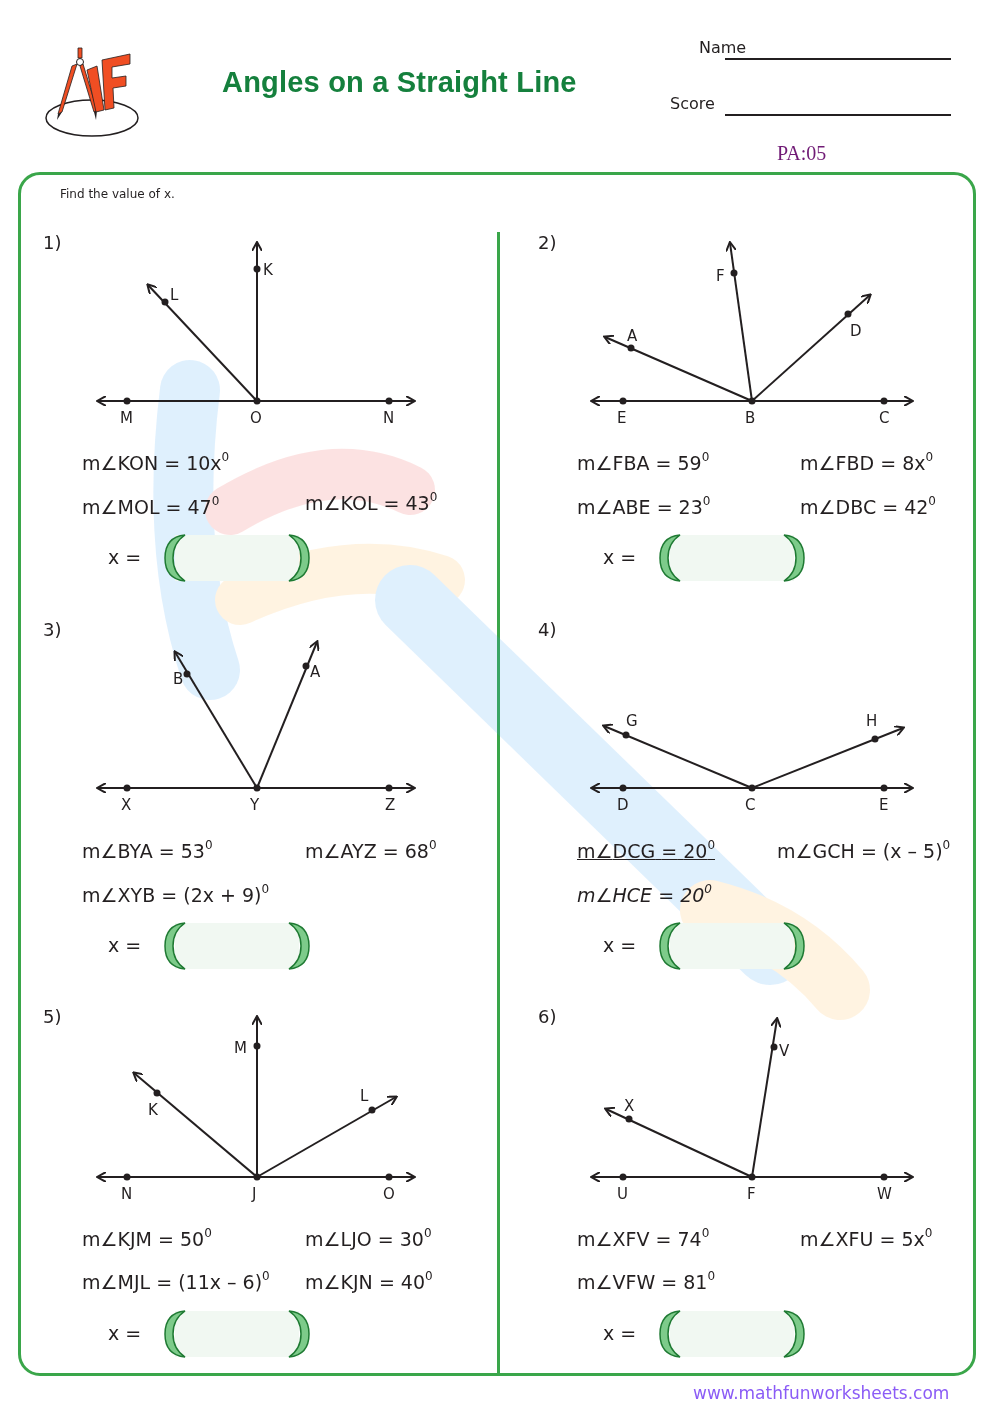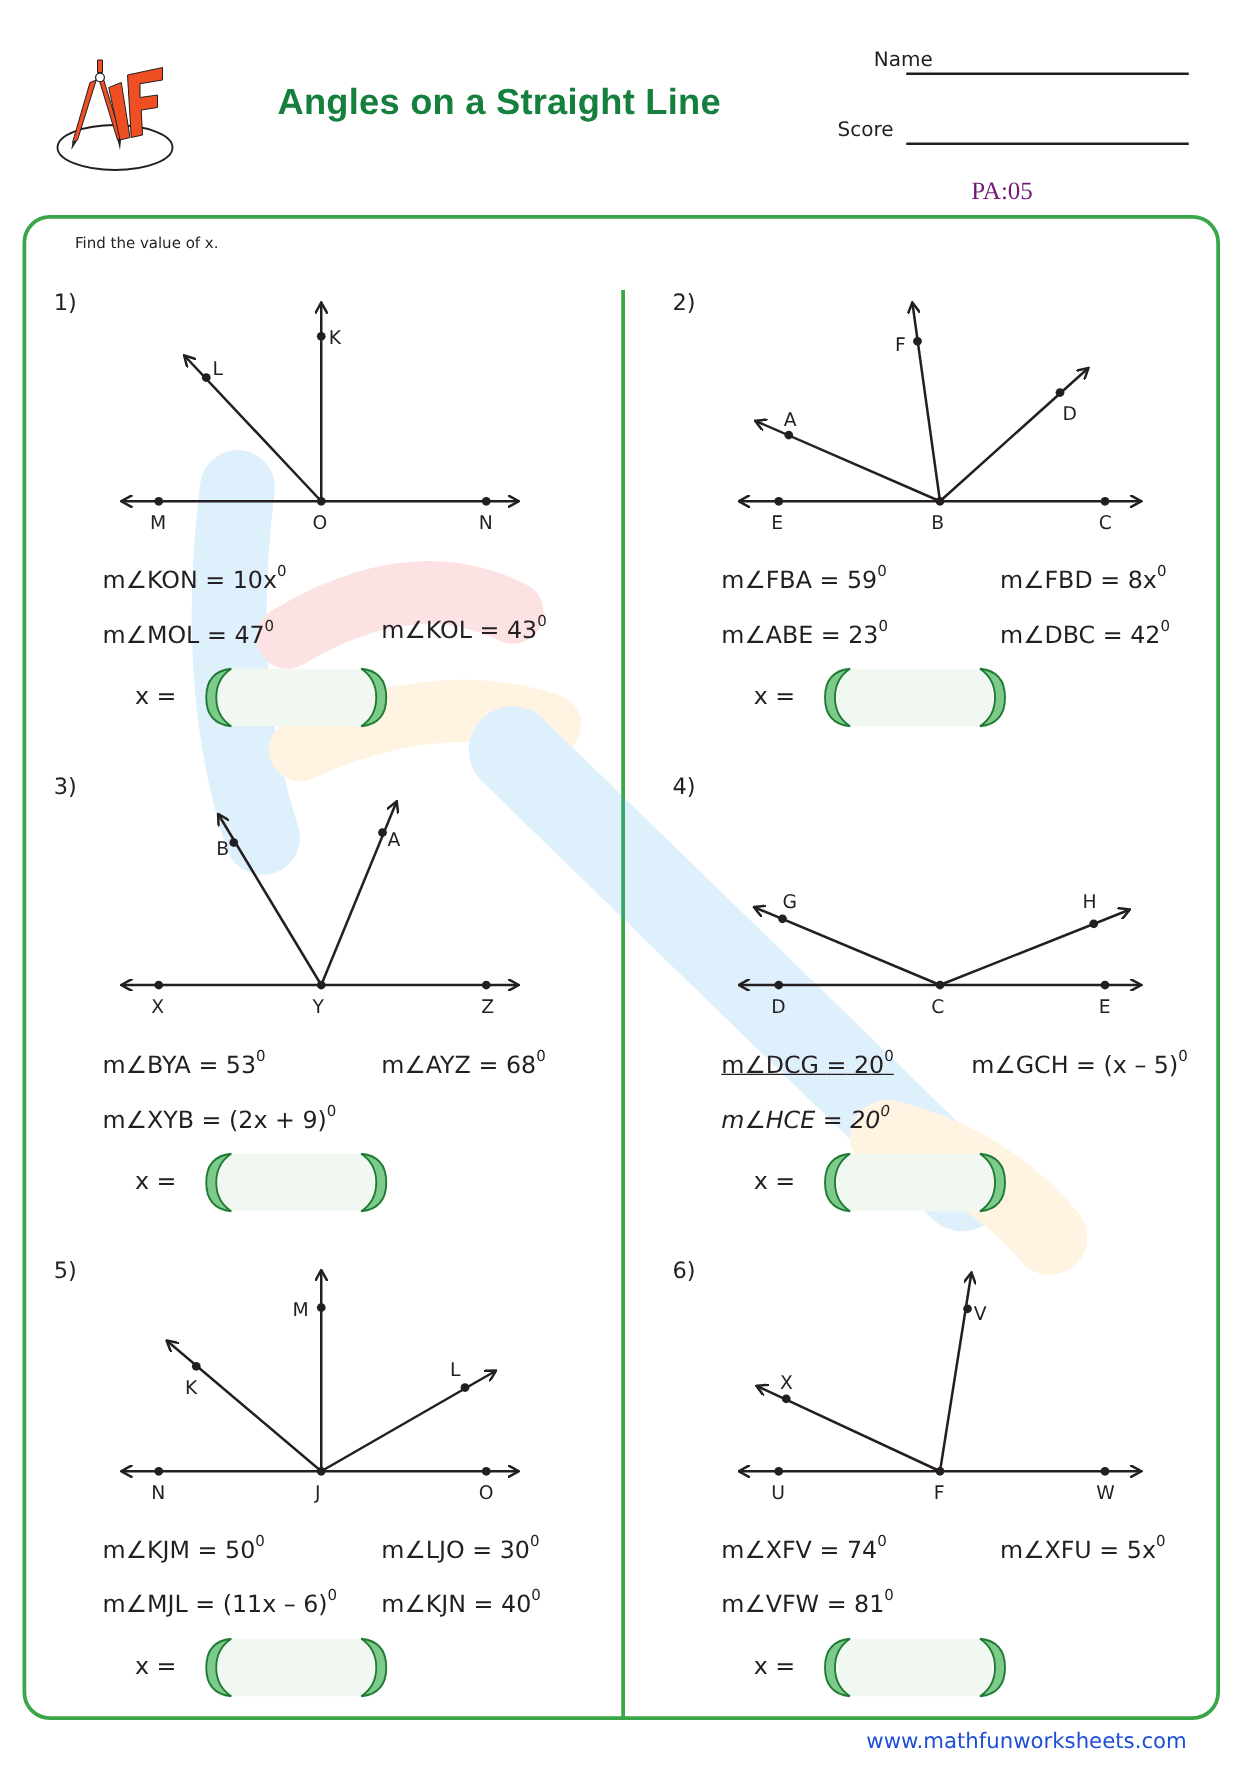--- a/index.html
+++ b/index.html
@@ -11,21 +11,21 @@
     .pa { position: absolute; left: 777px; top: 142px; font-family: "Liberation Serif", serif; font-size: 20px; color: #701a75; }
     .frame { position: absolute; left: 18px; top: 172px; width: 958px; height: 1204px; border: 3px solid #3aa64a; border-radius: 22px; box-sizing: border-box; }
     .divider { position: absolute; left: 497px; top: 232px; width: 3px; height: 1144px; background: #3aa64a; }
     .instruction { position: absolute; left: 60px; top: 187px; font-size: 12px; }
     .qnum { position: absolute; font-size: 18px; }
     .diagram { position: absolute; }
     .eq { position: absolute; font-size: 19px; white-space: nowrap; }
     .eq sup { font-size: 12px; position: relative; top: -2px; }
     .xlabel { position: absolute; font-size: 19px; }
     .answer-box { position: absolute; width: 148px; height: 50px; }
-    .footer { position: absolute; left: 693px; top: 1383px; font-size: 17px; color: #1d4ed8; }
+    .footer { position: absolute; left: 693px; top: 1383px; font-size: 17px; color: #8b5cf6; }
     .watermark { position: absolute; left: 150px; top: 350px; width: 720px; height: 680px; pointer-events: none; opacity: 0.16; }
     .pt-label { font-family: "DejaVu Sans", sans-serif; font-size: 15px; fill: #231f20; }
   </style>
 </head>
 <body>
 
 <svg class="logo" viewBox="0 0 100 100">
   <ellipse cx="50" cy="78" rx="46" ry="18" fill="none" stroke="#231f20" stroke-width="1.5"></ellipse>
   <polygon points="36,8 40,8 40,18 36,18" fill="#f04e23" stroke="#231f20" stroke-width="0.8"></polygon>
   <circle cx="38" cy="22" r="3.5" fill="#fff" stroke="#231f20" stroke-width="1"></circle>

